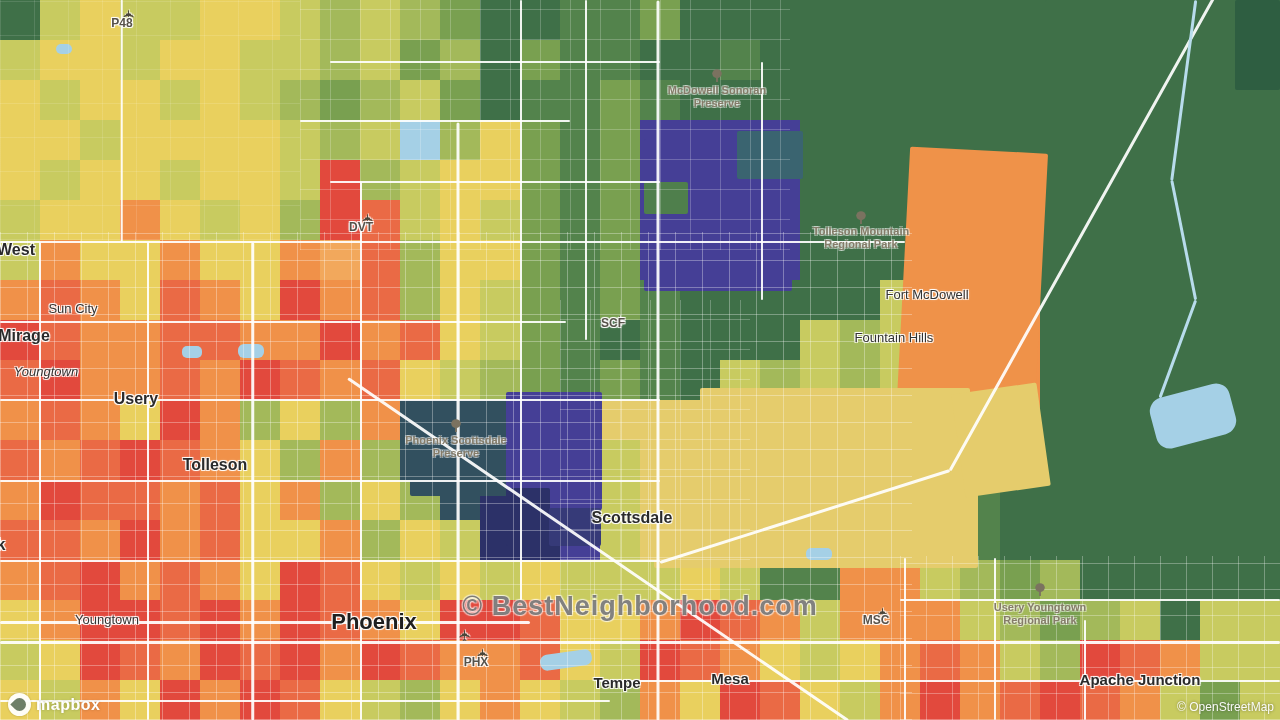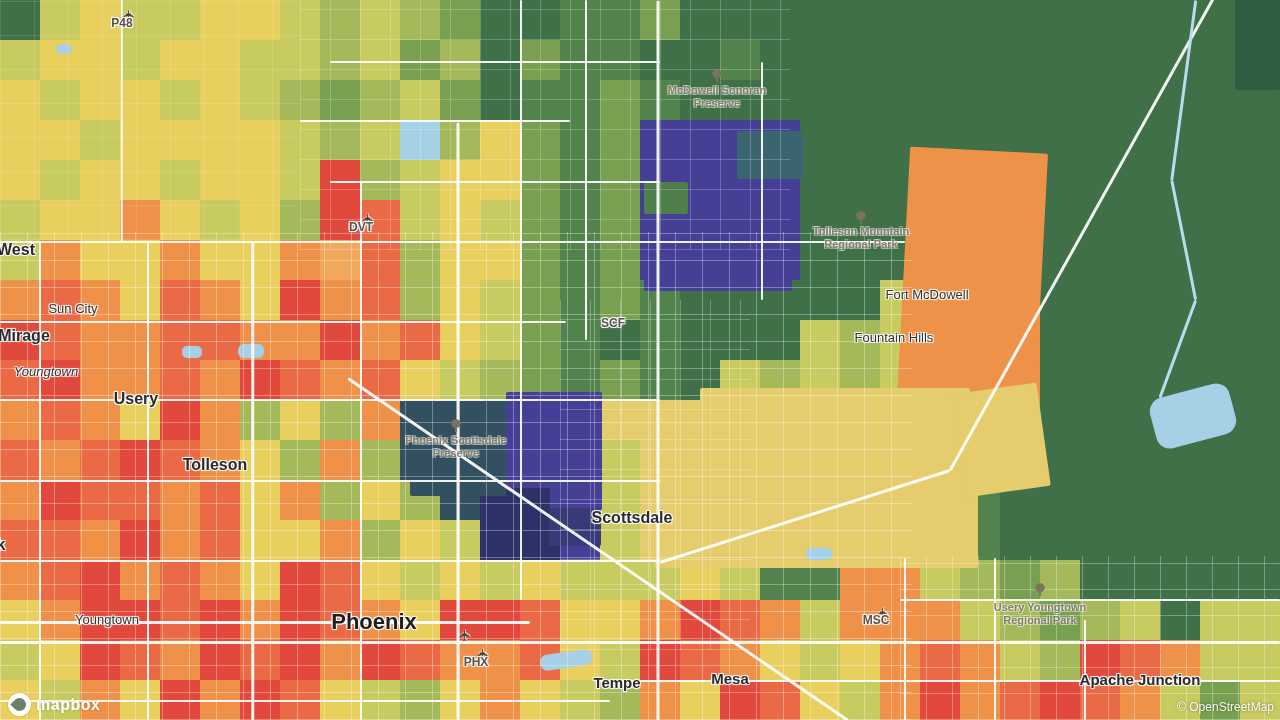--- a/index.html
+++ b/index.html
@@ -752,20 +752,21 @@
       <div class="lbl halo park" style="left: 456px; top: 447px;">
         <div style="position: static;">Phoenix Scottsdale</div>
         <div style="position: static;">Preserve</div>
       </div>
       <div class="lbl halo park" style="left: 1040px; top: 614px;">
         <div style="position: static;">Usery Youngtown</div>
         <div style="position: static;">Regional Park</div>
       </div>
     </div>
 
+  <div id="watermark">© BestNeighborhood.com</div>
 
   <div id="mapbox-wordmark">
     <span id="mapbox-circle"></span>
     <span id="mapbox-text">mapbox</span>
   </div>
 
   <div id="osm-attrib">© OpenStreetMap</div>
 </div>
 
 </body></html>

